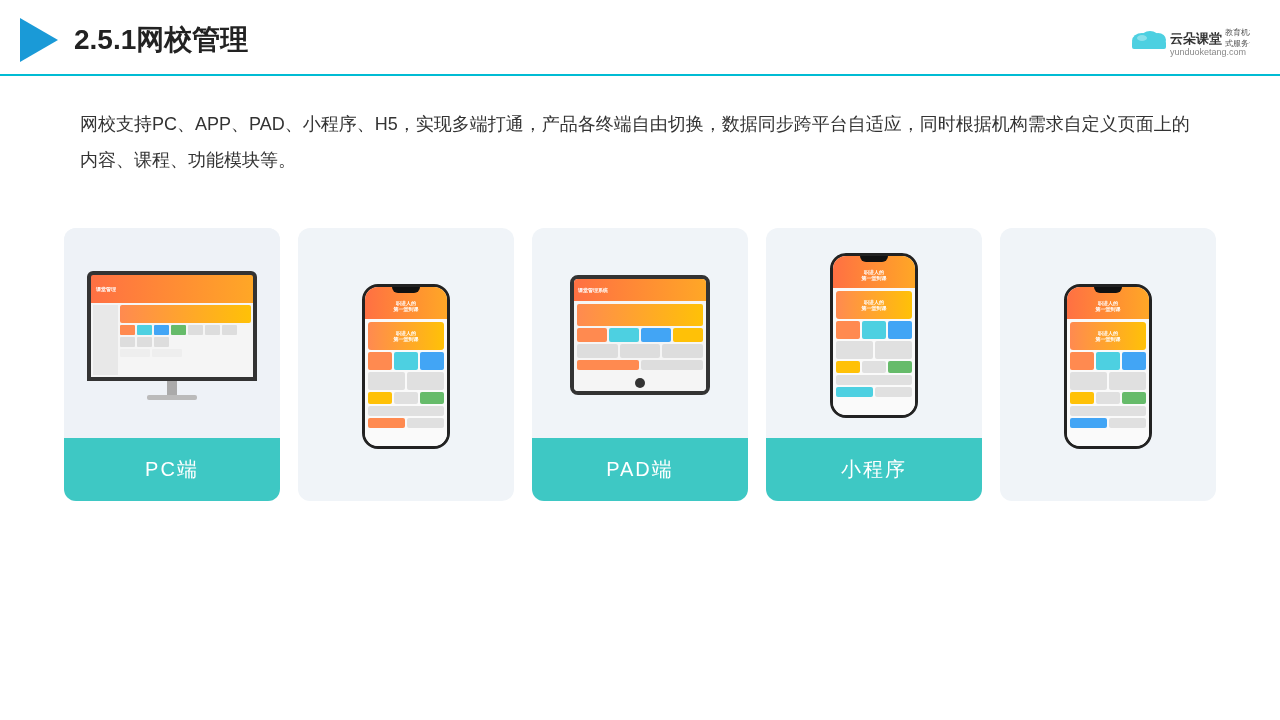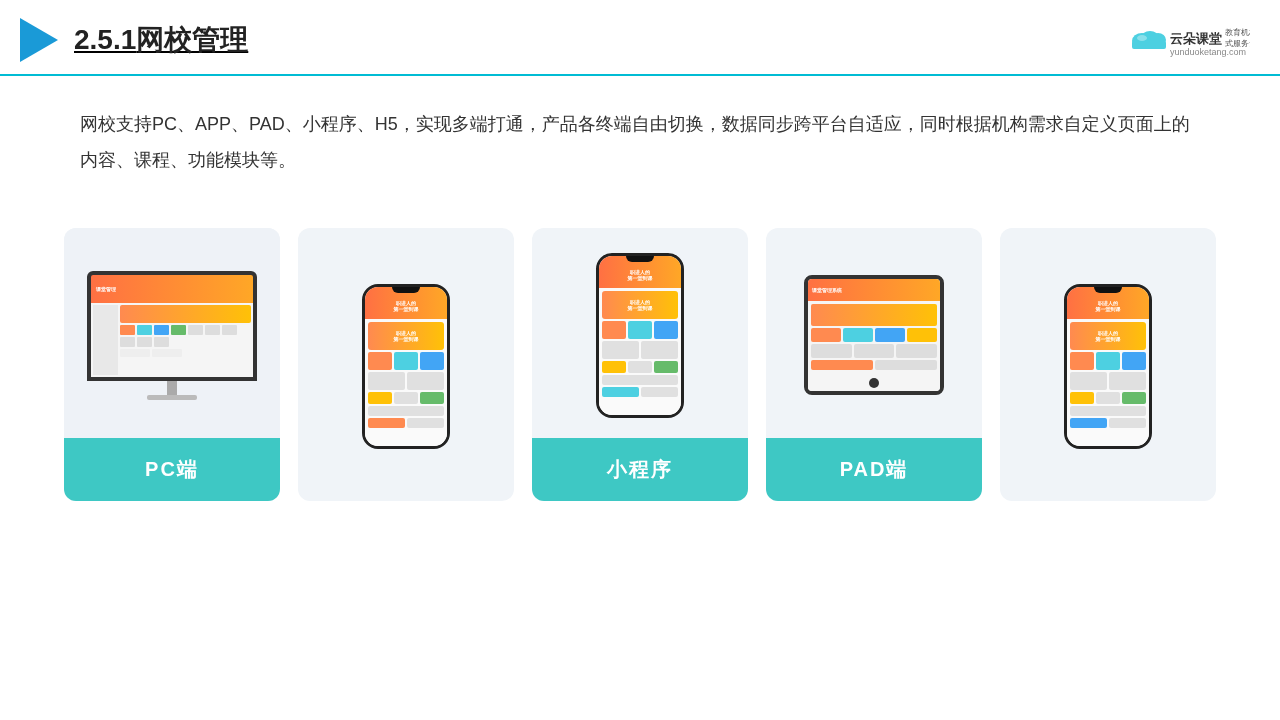--- a/index.html
+++ b/index.html
@@ -11,21 +11,20 @@
       overflow: hidden;
     }
 
     
     .header {
       display: flex;
       align-items: center;
       justify-content: space-between;
       padding: 18px 30px 12px 20px;
       border-bottom: 2px solid #00bcd4;
-      text-decoration: underline;
     }
     .header-left {
       display: flex;
       align-items: center;
       gap: 16px;
     }
     .play-icon {
       width: 0;
       height: 0;
       border-top: 22px solid transparent;
@@ -71,21 +70,21 @@
       justify-content: center;
       padding: 20px 10px 16px 10px;
       min-height: 210px;
     }
 
     .card-label {
       background: #3ec8c4;
       color: #fff;
       text-align: center;
       font-size: 20px;
-      font-weight: 700;
+      font-weight: 400;
       padding: 18px 0;
       letter-spacing: 2px;
     }
 
     
     
     .pc-monitor {
       display: flex;
       flex-direction: column;
       align-items: center;
@@ -464,64 +463,20 @@
               </div>
             </div>
           </div>
         </div>
       </div>
     </div>
   </div>
 
   <div class="card">
     <div class="card-image-area">
-      <div class="phone-mockup">
-        <div class="phone-frame">
-          <div class="phone-notch"></div>
-          <div class="phone-screen">
-            <div class="phone-screen-inner">
-              <div class="phone-screen-header">
-                <div class="phone-screen-header-text">职进人的<br>第一堂到课</div>
-              </div>
-              <div class="phone-screen-body">
-                <div class="phone-banner">
-                    <div class="phone-banner-text">职进人的<br>第一堂到课</div>
-                  </div>
-                <div class="phone-row">
-                  <div class="phone-cell phone-cell-orange"></div>
-                  <div class="phone-cell phone-cell-teal"></div>
-                  <div class="phone-cell phone-cell-blue"></div>
-                </div>
-                <div class="phone-row">
-                  <div class="phone-cell"></div>
-                  <div class="phone-cell"></div>
-                </div>
-                <div class="phone-row">
-                  <div class="phone-cell phone-cell-yellow" style="height:12px"></div>
-                  <div class="phone-cell" style="height:12px"></div>
-                  <div class="phone-cell phone-cell-green" style="height:12px"></div>
-                </div>
-                <div class="phone-row">
-                  <div class="phone-cell" style="height:10px"></div>
-                </div>
-                <div class="phone-row">
-                  <div class="phone-cell" style="height:10px;background:#4dd0e1"></div>
-                  <div class="phone-cell" style="height:10px"></div>
-                </div>
-              </div>
-            </div>
-          </div>
-        </div>
-      </div>
-    </div>
-    <div class="card-label">小程序</div>
-  </div>
-
-  <div class="card">
-    <div class="card-image-area">
       <div class="tablet-mockup">
         <div class="tablet-frame">
           <div class="tablet-screen">
             <div class="tablet-screen-inner">
               <div class="tablet-header">
                 <span class="tablet-header-text">课堂管理系统</span>
               </div>
               <div class="tablet-body">
                 <div class="tablet-banner"></div>
                 <div class="tablet-grid">
@@ -574,24 +529,68 @@
                 </div>
                 <div class="phone-row">
                   <div class="phone-cell phone-cell-yellow" style="height:12px"></div>
                   <div class="phone-cell" style="height:12px"></div>
                   <div class="phone-cell phone-cell-green" style="height:12px"></div>
                 </div>
                 <div class="phone-row">
                   <div class="phone-cell" style="height:10px"></div>
                 </div>
                 <div class="phone-row">
-                  <div class="phone-cell" style="height:10px;background:#42a5f5"></div>
+                  <div class="phone-cell" style="height:10px;background:#4dd0e1"></div>
                   <div class="phone-cell" style="height:10px"></div>
                 </div>
               </div>
             </div>
           </div>
         </div>
       </div>
     </div>
+    <div class="card-label">小程序</div>
+  </div>
+
+  <div class="card">
+    <div class="card-image-area">
+      <div class="phone-mockup">
+        <div class="phone-frame">
+          <div class="phone-notch"></div>
+          <div class="phone-screen">
+            <div class="phone-screen-inner">
+              <div class="phone-screen-header">
+                <div class="phone-screen-header-text">职进人的<br>第一堂到课</div>
+              </div>
+              <div class="phone-screen-body">
+                <div class="phone-banner">
+                    <div class="phone-banner-text">职进人的<br>第一堂到课</div>
+                  </div>
+                <div class="phone-row">
+                  <div class="phone-cell phone-cell-orange"></div>
+                  <div class="phone-cell phone-cell-teal"></div>
+                  <div class="phone-cell phone-cell-blue"></div>
+                </div>
+                <div class="phone-row">
+                  <div class="phone-cell"></div>
+                  <div class="phone-cell"></div>
+                </div>
+                <div class="phone-row">
+                  <div class="phone-cell phone-cell-yellow" style="height:12px"></div>
+                  <div class="phone-cell" style="height:12px"></div>
+                  <div class="phone-cell phone-cell-green" style="height:12px"></div>
+                </div>
+                <div class="phone-row">
+                  <div class="phone-cell" style="height:10px"></div>
+                </div>
+                <div class="phone-row">
+                  <div class="phone-cell" style="height:10px;background:#42a5f5"></div>
+                  <div class="phone-cell" style="height:10px"></div>
+                </div>
+              </div>
+            </div>
+          </div>
+        </div>
+      </div>
+    </div>
   </div>
 
 </div>
 
 </body></html>

